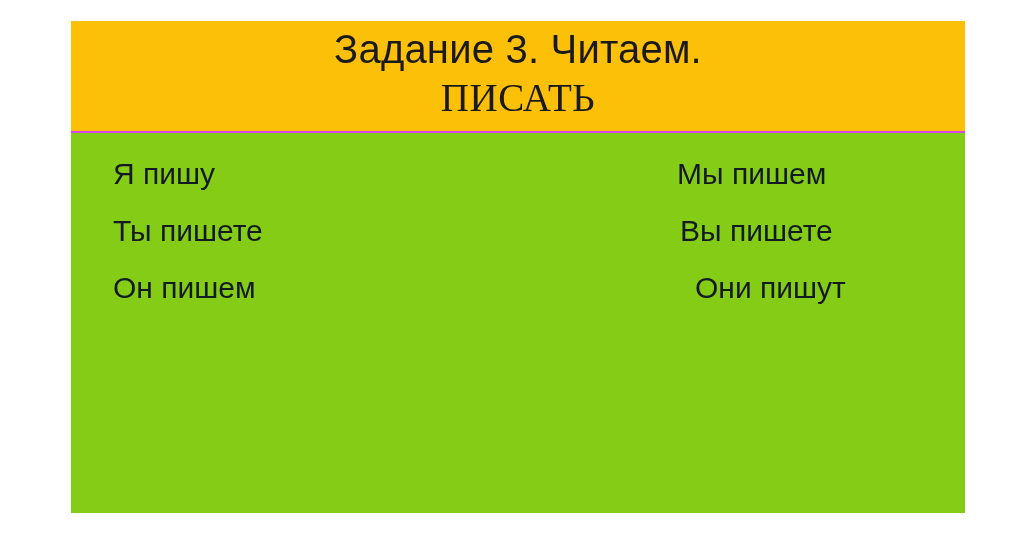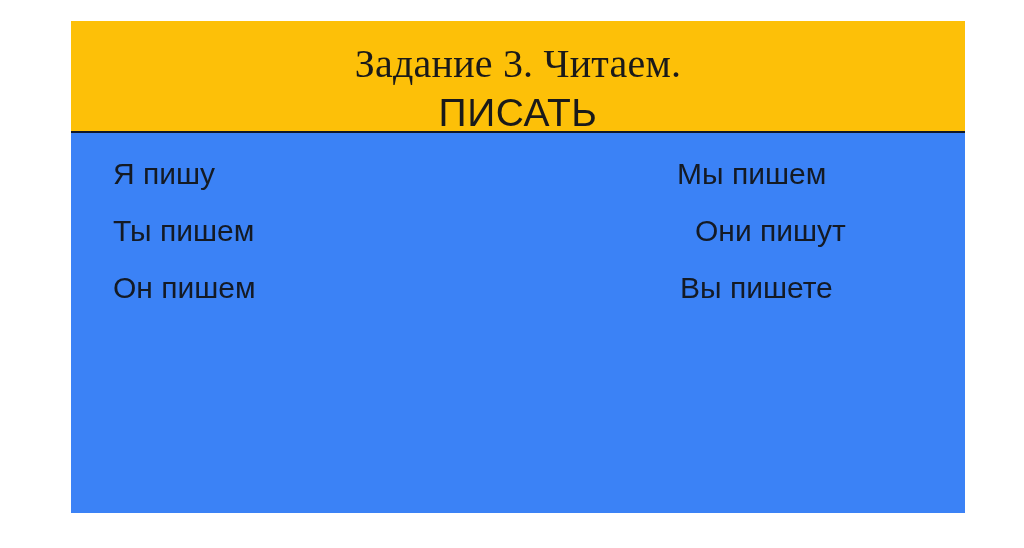--- a/index.html
+++ b/index.html
@@ -41,39 +41,39 @@
     padding-top: 4px;
     position: relative;
   }
   .header-line {
     color: #1A1A1A;
     text-align: center;
     white-space: nowrap;
     line-height: 1.0;
   }
   .header-line-1 {
-    font-family: Liberation Serif, serif;
+    font-family: Liberation Sans, sans-serif;
     font-size: 40px;
     letter-spacing: 0.2px;
-    margin-top: 19px;
+    margin-top: 4px;
   }
   .header-line-2 {
-    font-family: Liberation Sans, sans-serif;
+    font-family: Liberation Serif, serif;
     font-size: 39px;
     margin-top: 9px;
     letter-spacing: 0.5px;
   }
 
   
   .slide-body {
-    background: #3b82f6;
+    background: #84cc16;
     flex: 1 1 auto;
     position: relative;
     box-sizing: border-box;
-    border-top: 2px solid #0f172a;
+    border-top: 2px solid #d946ef;
   }
 
   .conj-columns {
     position: absolute;
     left: 0;
     top: 0;
     width: 100%;
     height: 100%;
   }
 
@@ -105,26 +105,26 @@
   <div class="slide-header">
     <div class="header-line header-line-1">Задание 3. Читаем.</div>
     <div class="header-line header-line-2">ПИСАТЬ</div>
   </div>
 
   <div class="slide-body">
     <div class="conj-columns">
 
       <div class="conj-col conj-col-left">
         <div class="conj-row">Я пишу</div>
-        <div class="conj-row">Ты пишем</div>
+        <div class="conj-row">Ты пишете</div>
         <div class="conj-row">Он пишем</div>
       </div>
 
       <div class="conj-col conj-col-right">
         <div class="conj-row indent-0">Мы пишем</div>
+        <div class="conj-row indent-1">Вы пишете</div>
         <div class="conj-row indent-2">Они пишут</div>
-        <div class="conj-row indent-1">Вы пишете</div>
       </div>
 
     </div>
   </div>
 
 </div>
 
 </body></html>

